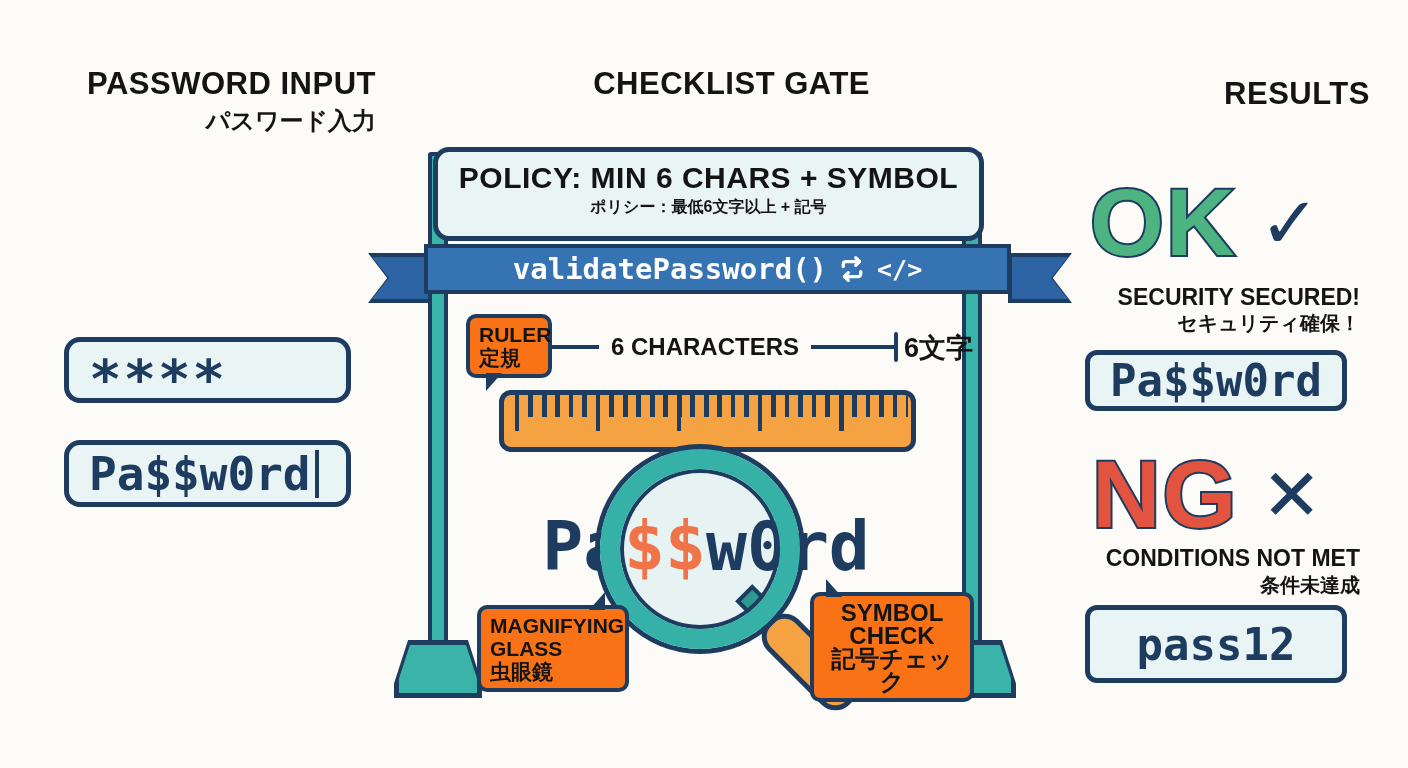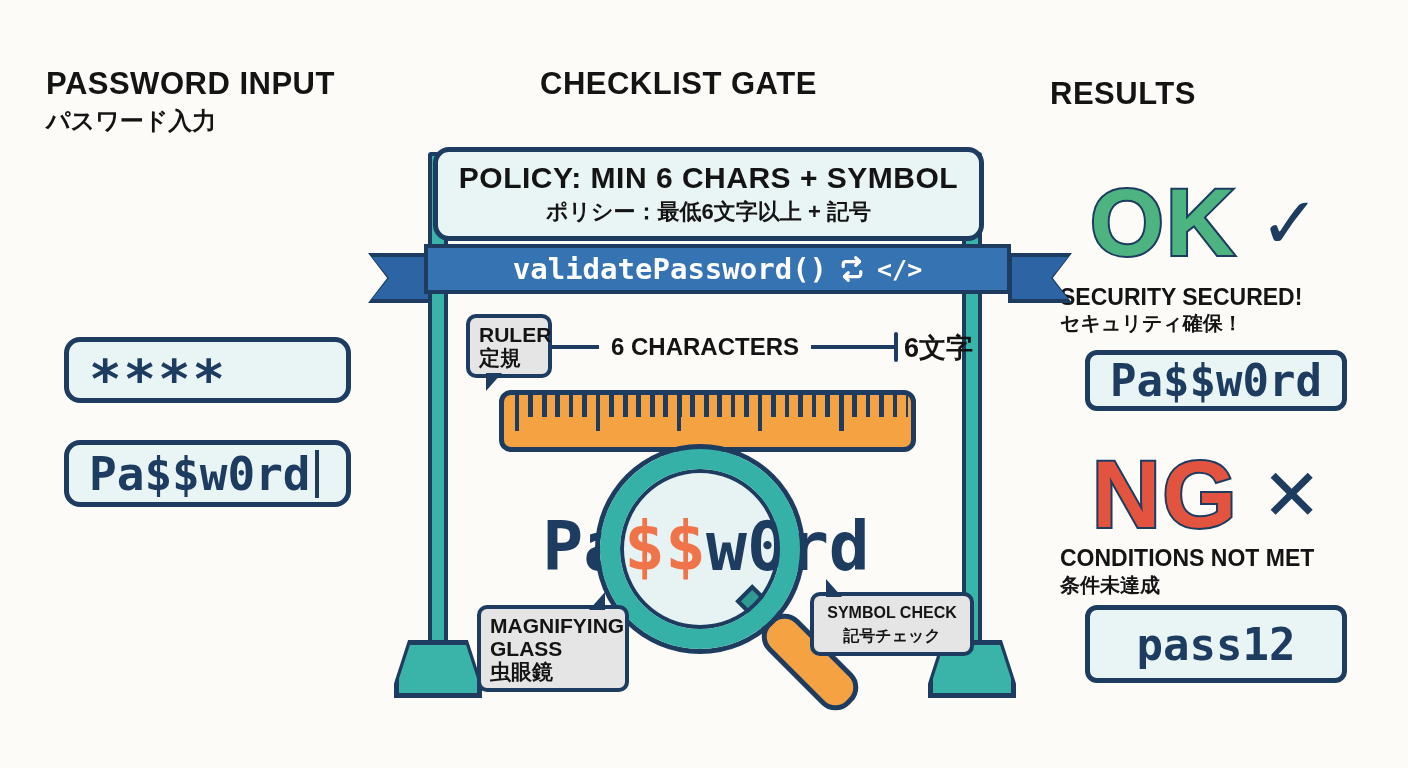--- a/index.html
+++ b/index.html
@@ -5,21 +5,21 @@
   * { margin:0; padding:0; box-sizing:border-box; }
   html,body { width:1408px; height:768px; }
   body {
     position:relative; overflow:hidden;
     background:#fcfbf8; color:#141414;
     font-family:"Liberation Sans", sans-serif;
   }
   .abs { position:absolute; }
 
   
-  .col-header { position:absolute; text-align:left; }
+  .col-header { position:absolute; text-align:right; }
   .col-header .t { font-size:31px; font-weight:800; letter-spacing:.5px; }
   .col-header .s { font-size:24px; font-weight:800; margin-top:3px; }
   #hdr-input   { left:46px;  top:66px; width:330px; }
   #hdr-gate    { left:540px; top:66px; width:330px; }
   #hdr-results { left:1050px;top:76px; width:320px; }
 
   
   .pw-box {
     position:absolute; left:64px; width:287px;
     background:#e9f4f5; border:5px solid #1d3c60; border-radius:16px;
@@ -41,50 +41,50 @@
           clip-path:polygon(14% 0,86% 0,100% 70%,100% 100%,0 100%,0 70%); }
   #foot-l { left:394px; } #foot-r { left:928px; }
 
   
   .policy {
     position:absolute; left:433px; top:147px; width:551px; height:94px;
     background:#e9f4f5; border:5px solid #1d3c60; border-radius:16px;
     text-align:center; padding-top:9px; z-index:1;
   }
   .policy .en { font-size:30px; font-weight:800; letter-spacing:.5px; }
-  .policy .ja { font-size:22px; font-weight:800; margin-top:2px; }
+  .policy .ja { font-size:16px; font-weight:800; margin-top:2px; }
 
   
   .tail { position:absolute; top:253px; width:64px; height:50px; background:#1d3c60; z-index:1; }
   .tail::after { content:""; position:absolute; inset:4px; background:#2d64a4; }
   #tail-l { left:368px; clip-path:polygon(0 0,100% 0,100% 100%,0 100%,30% 50%); }
   #tail-l::after { clip-path:polygon(0 0,100% 0,100% 100%,0 100%,30% 50%); }
   #tail-r { left:1008px; clip-path:polygon(0 0,100% 0,70% 50%,100% 100%,0 100%); }
   #tail-r::after { clip-path:polygon(0 0,100% 0,70% 50%,100% 100%,0 100%); }
   .ribbon {
     position:absolute; left:424px; top:244px; width:587px; height:50px;
     background:#3673b2; border:4px solid #1d3c60; z-index:2;
     display:flex; align-items:center; justify-content:center; gap:10px; color:#fff;
   }
   .ribbon .fn { font-family:"DejaVu Sans Mono", monospace; font-weight:bold; font-size:29px; }
   .ribbon .icons { display:flex; align-items:center; gap:10px; }
   .ribbon .code { font-family:"DejaVu Sans Mono", monospace; font-weight:bold; font-size:25px; }
 
   
   .bubble {
-    position:absolute; background:#e5e5e5; border:4px solid #1d3c60; border-radius:10px;
+    position:absolute; background:#f97316; border:4px solid #1d3c60; border-radius:10px;
     font-weight:800; z-index:6; padding:5px 9px; line-height:23px;
   }
   #bub-ruler { left:466px; top:314px; width:86px; font-size:21px; }
   #bub-ruler::after { content:""; position:absolute; bottom:-17px; left:16px; width:0; height:0;
     border-top:18px solid #1d3c60; border-right:16px solid transparent; }
   #bub-mag { left:477px; top:605px; width:152px; font-size:21px; }
   #bub-mag::after { content:""; position:absolute; top:-17px; right:20px; width:0; height:0;
     border-bottom:18px solid #1d3c60; border-left:16px solid transparent; }
-  #bub-sym { left:810px; top:592px; width:164px; font-size:16px; text-align:center; }
+  #bub-sym { left:810px; top:592px; width:164px; font-size:24px; text-align:center; }
   #bub-sym::after { content:""; position:absolute; top:-17px; left:12px; width:0; height:0;
     border-bottom:18px solid #1d3c60; border-right:16px solid transparent; }
 
   
   .measure { position:absolute; left:512px; top:331px; width:386px; height:32px;
              display:flex; align-items:center; z-index:3; }
   .measure .tick { width:4px; height:30px; background:#1d3c60; border-radius:2px; }
   .measure .seg { flex:1; height:4px; background:#1d3c60; }
   .measure .lbl { font-size:24px; font-weight:800; margin:0 12px; white-space:nowrap; }
   #measure-ja { left:904px; top:330px; font-size:27px; font-weight:800; z-index:3; }
@@ -117,21 +117,21 @@
   
   .verdict-row { position:absolute; display:flex; align-items:center; gap:23px; }
   #ok-row { left:1090px; top:168px; }
   #ng-row { left:1092px; top:440px; }
   .verdict { font-size:95px; font-weight:900; letter-spacing:2px;
              -webkit-text-stroke:4px #1d3c60; paint-order:stroke fill; }
   #ok-word { color:#4cb381; }
   #ng-word { color:#e2543f; }
   .mark { font-size:72px; font-weight:900; color:#1d3c60;
           font-family:"DejaVu Sans", sans-serif; }
-  .caption { position:absolute; left:1060px; width:300px; text-align:left; font-weight:800; }
+  .caption { position:absolute; left:1060px; width:300px; text-align:right; font-weight:800; }
   .cap-en { font-size:23px; }
   .cap-ja { font-size:20px; }
   #ok-cap-en { top:284px; } #ok-cap-ja { top:310px; }
   #ng-cap-en { top:545px; } #ng-cap-ja { top:572px; }
   .result-box { position:absolute; left:1085px; width:262px;
     background:#e9f4f5; border:5px solid #1d3c60; border-radius:12px;
     display:flex; align-items:center; justify-content:center;
     font-family:"DejaVu Sans Mono", monospace; font-weight:bold; font-size:44px; color:#1d3c60; }
   #ok-box { top:350px; height:61px; }
   #ng-box { top:605px; height:78px; }

